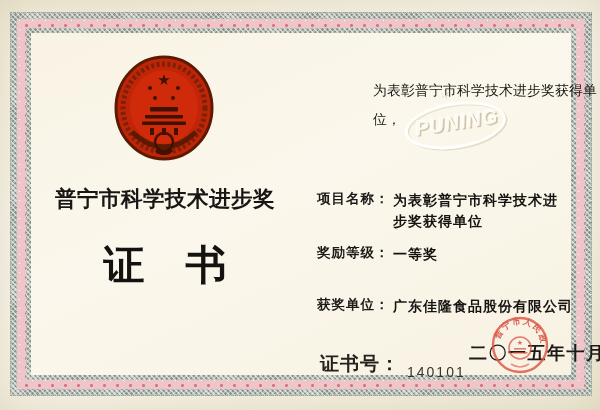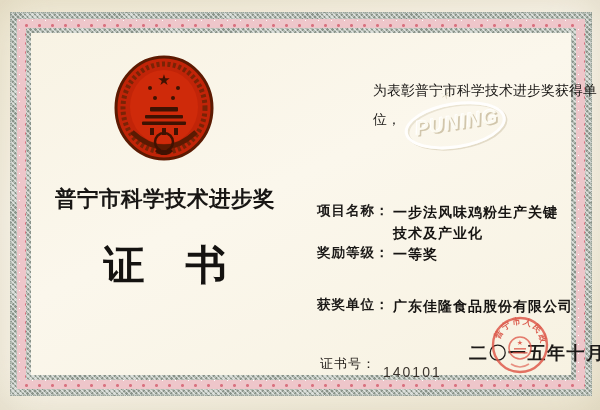--- a/index.html
+++ b/index.html
@@ -72,30 +72,30 @@
     text-align:center;font-size:41px;font-weight:900;color:#141210;
   }
   
   .intro{
     position:absolute;left:289px;top:76px;width:282px;z-index:2;
     font-size:13.8px;font-weight:normal;line-height:29px;letter-spacing:.2px;color:#181614;margin-left:47px;
   }
   .intro-line1{padding-left:37px;}
   .fields{position:absolute;left:317px;top:190px;width:256px;z-index:2;}
   .field-row{position:absolute;left:0;display:flex;align-items:flex-start;}
-  .field-row:nth-of-type(1){top:12px;}
+  .field-row:nth-of-type(1){top:0;}
   .field-row:nth-of-type(2){top:54px;}
   .field-row:nth-of-type(3){top:106px;}
   .field-label{flex:0 0 76px;font-size:13.5px;font-weight:bold;letter-spacing:1px;color:#1c1a18;}
   .field-value{font-size:14px;font-weight:bold;letter-spacing:1px;line-height:21px;color:#161412;}
   .field-row:nth-of-type(1) .field-value{width:178px;}
   .field-row:nth-of-type(2) .field-value,
   .field-row:nth-of-type(3) .field-value{white-space:nowrap;}
   .cert-no{position:absolute;left:320px;top:347px;z-index:2;display:flex;align-items:center;}
-  .cert-no-label{font-size:13px;font-weight:normal;letter-spacing:1px;color:#26211d;}
+  .cert-no-label{font-size:19px;font-weight:bold;letter-spacing:1px;color:#26211d;}
   .cert-no-value{font-size:14px;letter-spacing:2px;margin-left:7px;color:#3a342e;margin-top:17px;}
   .issue-date{
     position:absolute;left:469px;top:341px;z-index:3;
     font-size:18px;font-weight:bold;letter-spacing:1.5px;color:#1c1a18;white-space:nowrap;
   }
   .seal{position:absolute;left:489px;top:312px;z-index:4;opacity:.88;}
 </style>
 </head>
 <body>
 
@@ -135,21 +135,21 @@
   <div class="award-title">普宁市科学技术进步奖</div>
   <div class="cert-word">证　书</div>
 
   <div class="intro">
     <div class="intro-line1">为表彰普宁市科学技术进步奖获得单位，</div>
   </div>
 
   <div class="fields">
     <div class="field-row">
       <span class="field-label">项目名称：</span>
-      <span class="field-value">一步法风味鸡粉生产关键技术及产业化</span>
+      <span class="field-value">为表彰普宁市科学技术进步奖获得单位</span>
     </div>
     <div class="field-row">
       <span class="field-label">奖励等级：</span>
       <span class="field-value">一等奖</span>
     </div>
     <div class="field-row">
       <span class="field-label">获奖单位：</span>
       <span class="field-value">广东佳隆食品股份有限公司</span>
     </div>
   </div>

